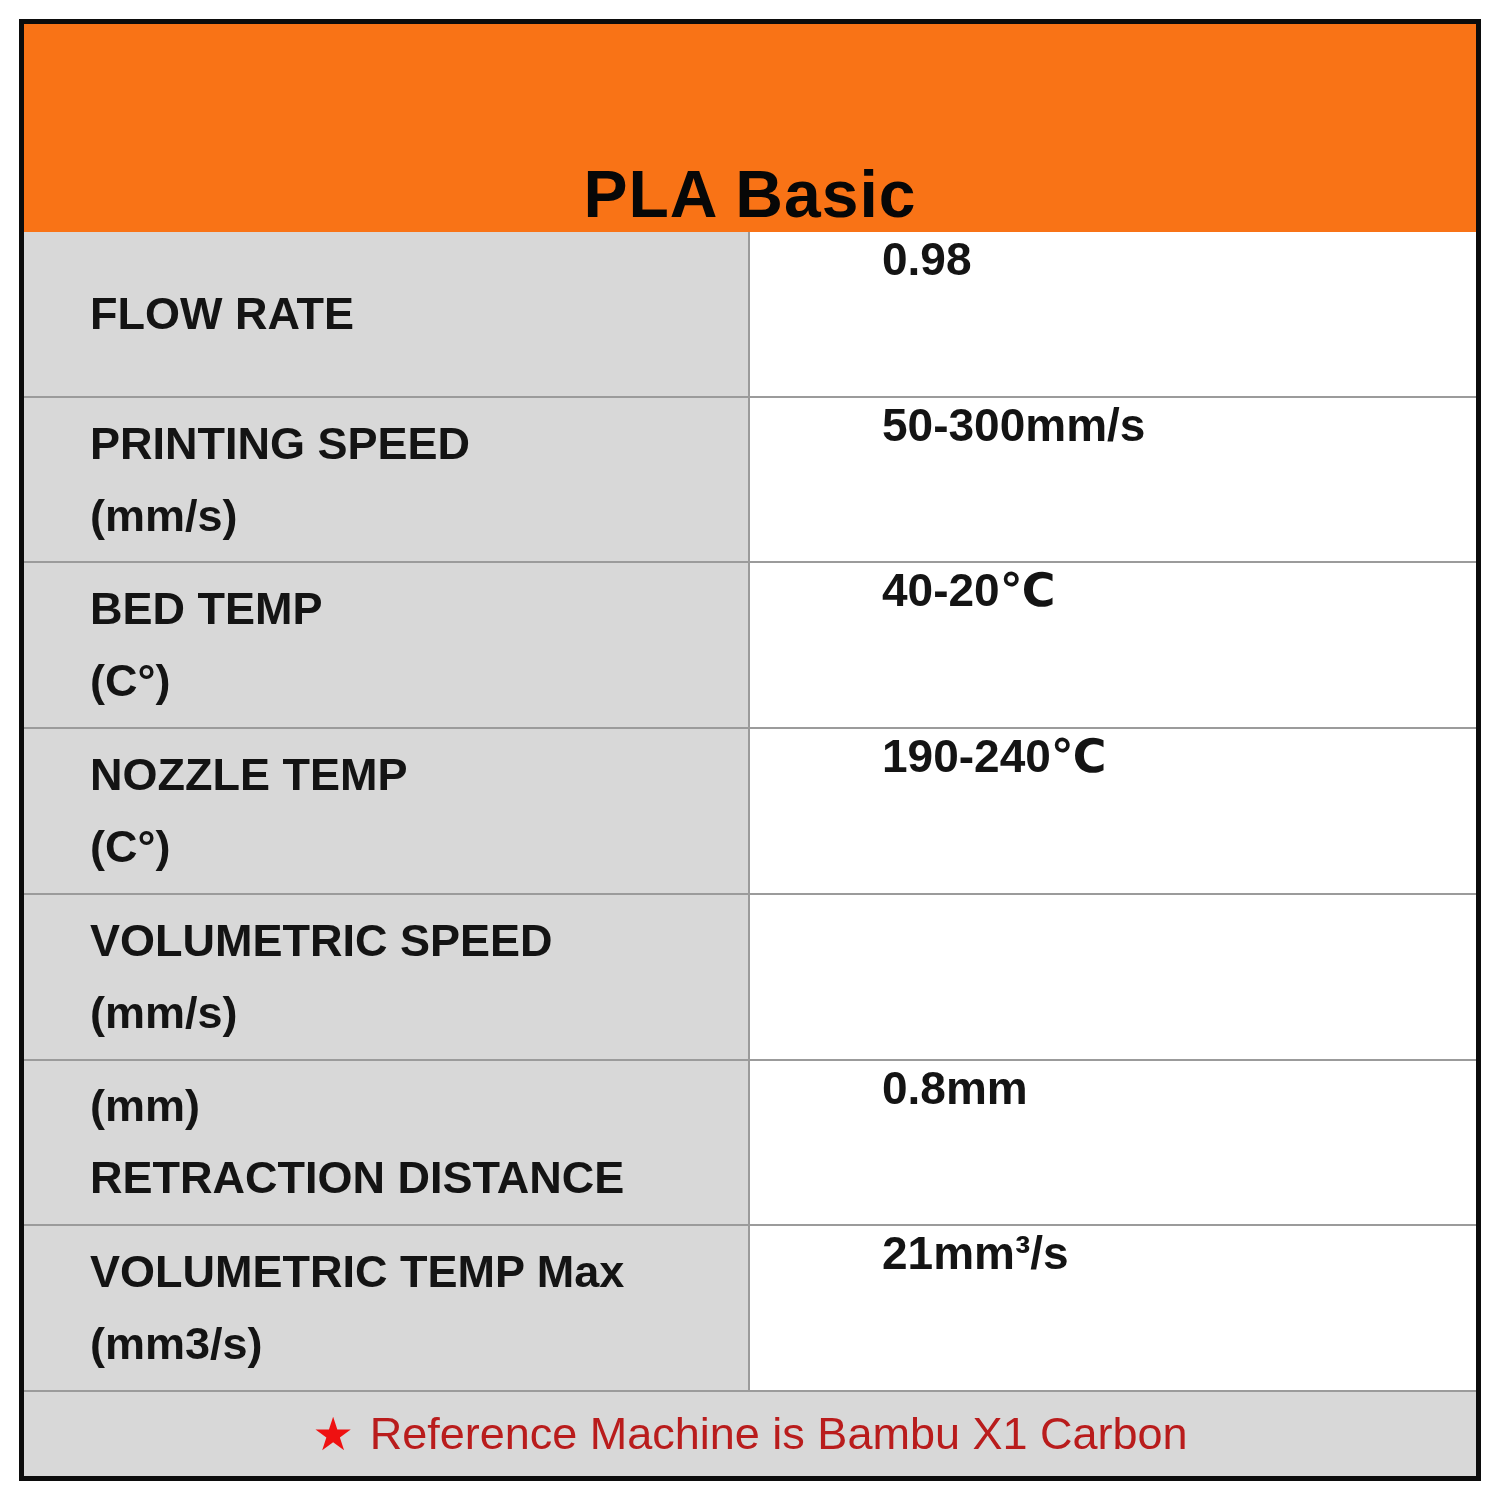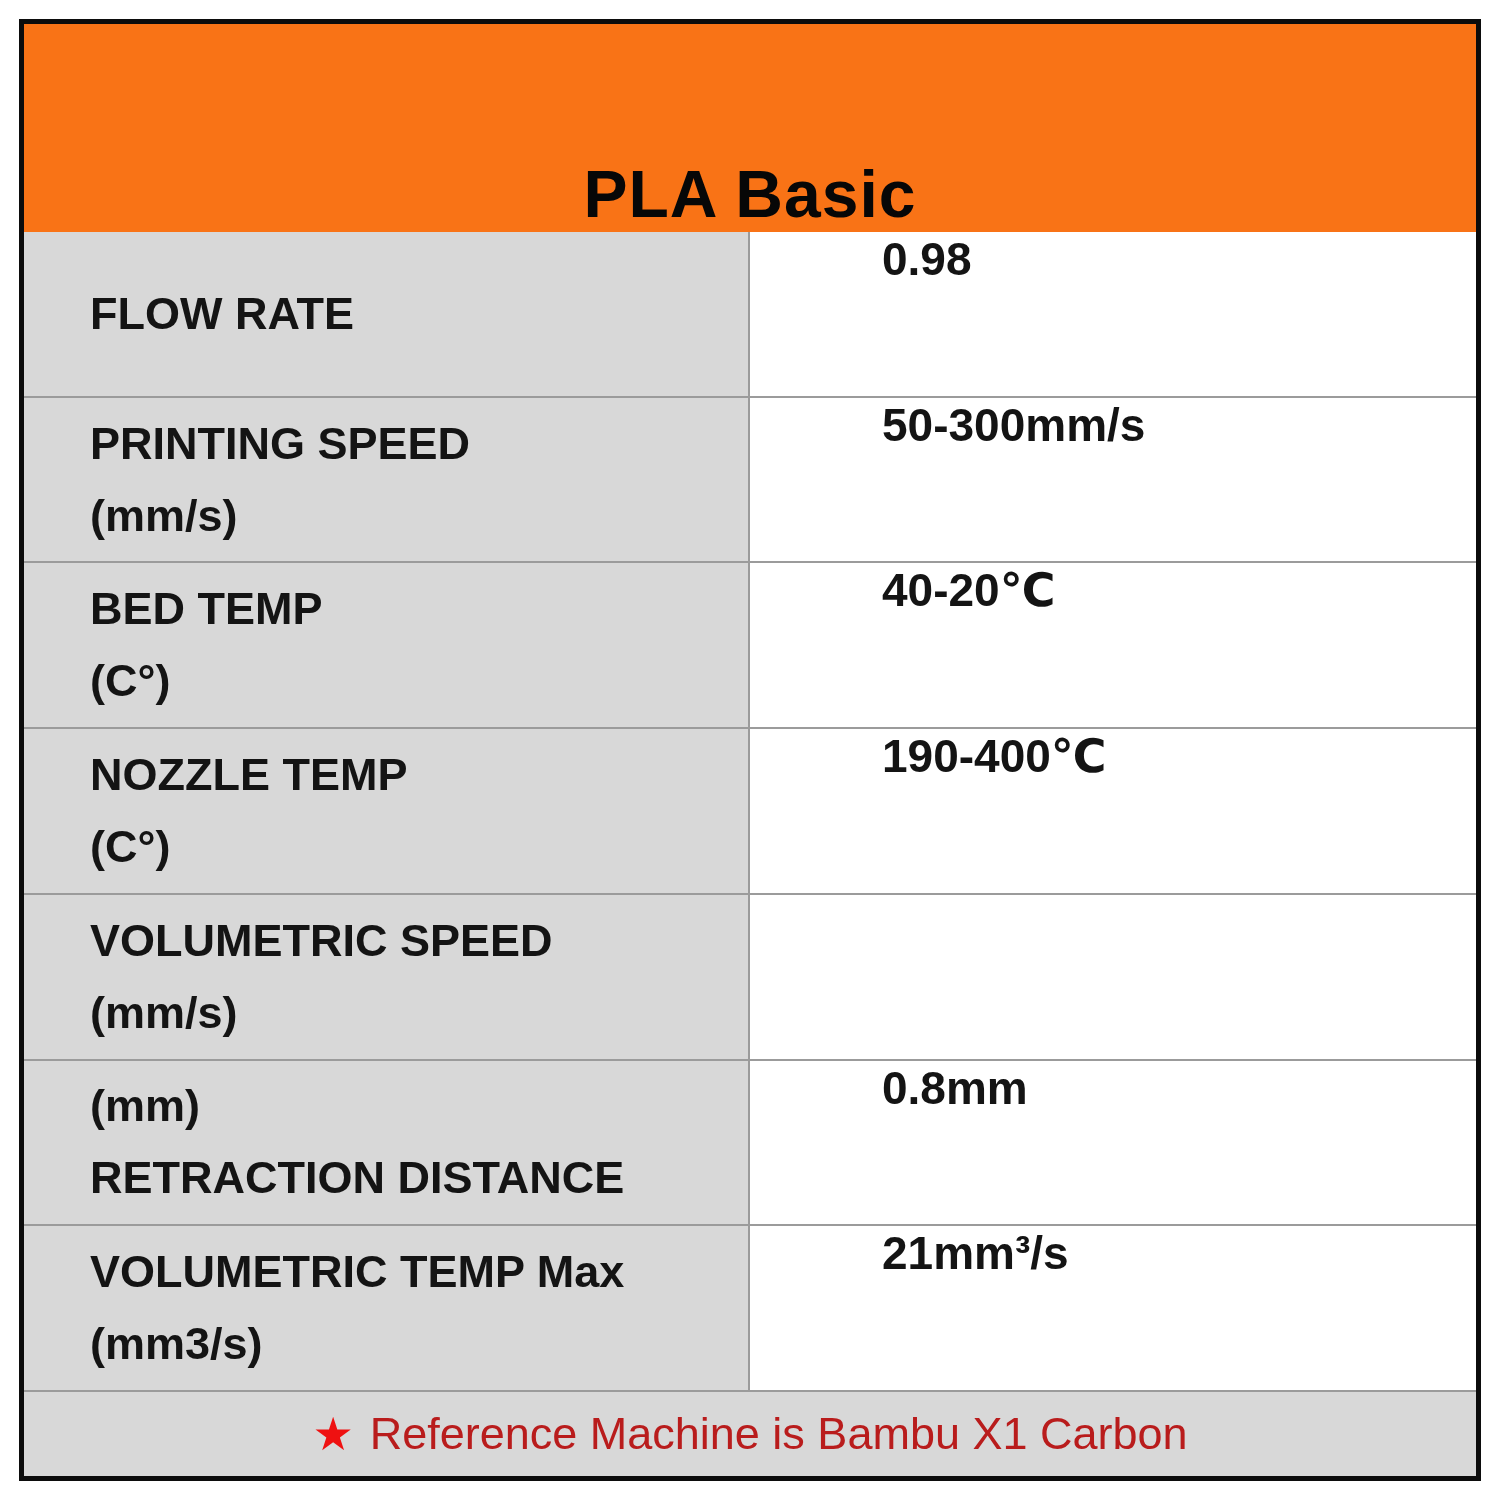--- a/index.html
+++ b/index.html
@@ -151,21 +151,21 @@
           <div class="val">40-20℃</div>
         </div>
       </div>
 
       <div class="row">
         <div class="label-cell">
           <div class="lbl">NOZZLE TEMP</div>
           <div class="lbl">(C°)</div>
         </div>
         <div class="value-cell">
-          <div class="val">190-400℃</div>
+          <div class="val">190-240℃</div>
         </div>
       </div>
 
       <div class="row">
         <div class="label-cell">
           <div class="lbl">VOLUMETRIC SPEED</div>
           <div class="lbl">(mm/s)</div>
         </div>
       </div>
 

